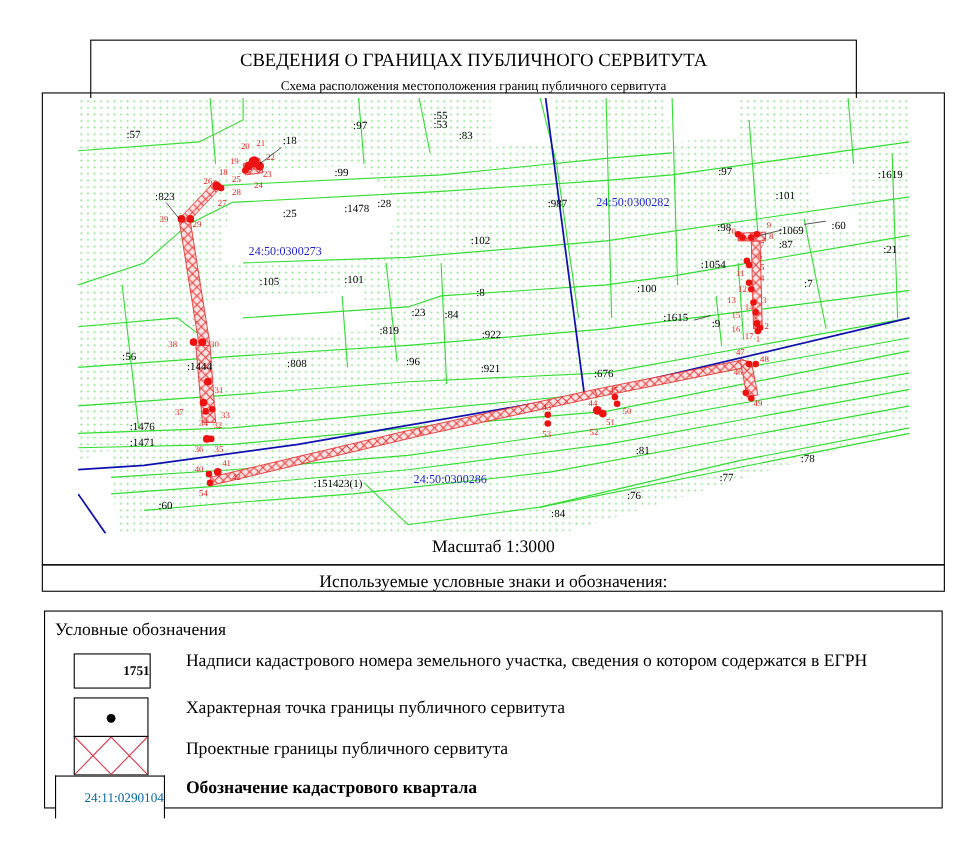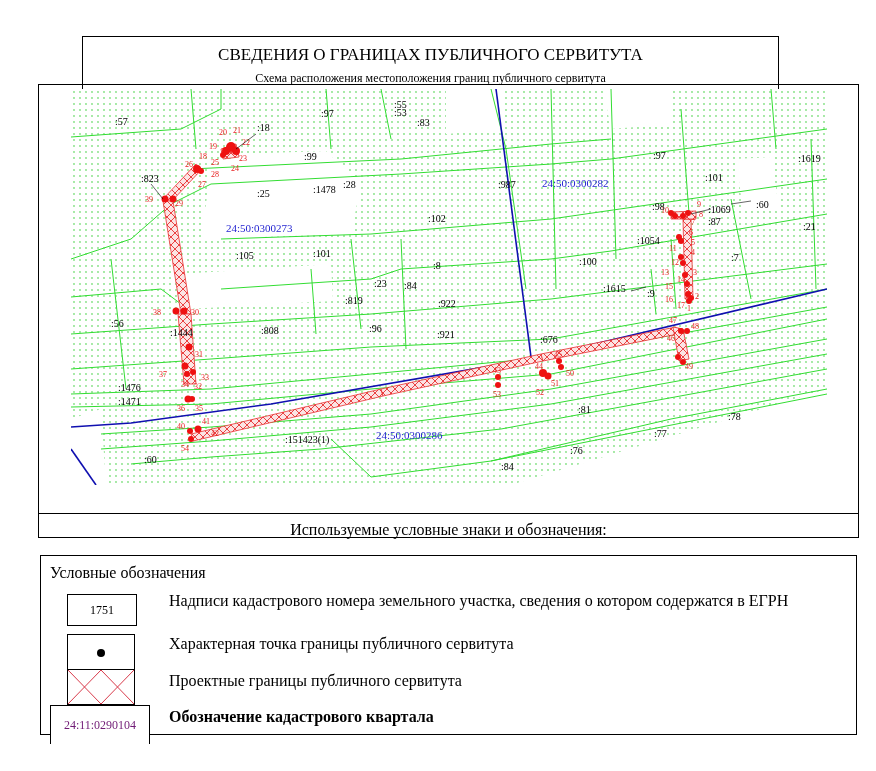--- a/index.html
+++ b/index.html
@@ -10,25 +10,25 @@
   #title-box .t2{position:absolute;left:0;right:0;top:34px;text-align:center;font-size:12px;}
   #map-box{left:38px;top:84px;width:821px;height:430px;}
   #map-svg{position:absolute;left:32px;top:4px;width:756px;height:396px;}
   #scale{position:absolute;left:0;right:0;top:404px;text-align:center;font-size:16px;}
   #legend-head{left:38px;top:513px;width:821px;height:25px;}
   #legend-head span{position:absolute;left:0;right:0;top:7px;text-align:center;font-size:16px;}
   #legend-box{left:40px;top:555px;width:817px;height:180px;}
   #legend-title{position:absolute;left:9px;top:8px;font-size:16px;}
   .lg-sym{position:absolute;box-sizing:border-box;border:1px solid #000;background:#fff;}
   .lg-text{position:absolute;left:128px;font-size:16px;line-height:20px;}
-  #sym-label{left:26px;top:38px;width:70px;height:32px;font-size:12px;text-align:center;line-height:30px;}
+  #sym-label{left:26px;top:38px;width:70px;height:32px;font-size:12px;text-align:right;line-height:30px;font-weight:bold;}
   #sym-point{left:26px;top:78px;width:68px;height:36px;}
   #sym-point .dot{position:absolute;left:29px;top:14px;width:8px;height:8px;border-radius:50%;background:#000;}
   #sym-hatch{left:26px;top:113px;width:68px;height:36px;}
-  #sym-quarter{left:9px;top:149px;width:100px;height:39px;border-bottom:none;color:#701a75;font-size:12px;text-align:center;line-height:38px;}
+  #sym-quarter{left:9px;top:149px;width:100px;height:39px;border-bottom:none;color:#0369a1;font-size:12px;text-align:right;line-height:38px;}
   .num{font-family:"Liberation Serif",serif;font-size:10px;fill:#000;}
   .pnt{font-family:"Liberation Serif",serif;font-size:8px;fill:#e82020;}
   .qtr{font-family:"Liberation Serif",serif;font-size:11px;fill:#1f1fd0;}
 </style>
 </head>
 <body>
 
 <div class="frame" id="title-box">
   <div class="t1">СВЕДЕНИЯ О ГРАНИЦАХ ПУБЛИЧНОГО СЕРВИТУТА</div>
   <div class="t2">Схема расположения местоположения границ публичного сервитута</div>
@@ -274,20 +274,21 @@
       <text class="num" x="430" y="381">:84</text>
       <text class="num" x="73" y="374">:60</text>
     </g>
 
     <g>
       <text class="qtr" x="155" y="143">24:50:0300273</text>
       <text class="qtr" x="471" y="98">24:50:0300282</text>
       <text class="qtr" x="305" y="350">24:50:0300286</text>
     </g>
   </svg>
+  <div id="scale">Масштаб 1:3000</div>
 </div>
 
 <div class="frame" id="legend-head">
   <span>Используемые условные знаки и обозначения:</span>
 </div>
 
 <div class="frame" id="legend-box">
   <div id="legend-title">Условные обозначения</div>
 
   <div class="lg-sym" id="sym-label">1751</div>

